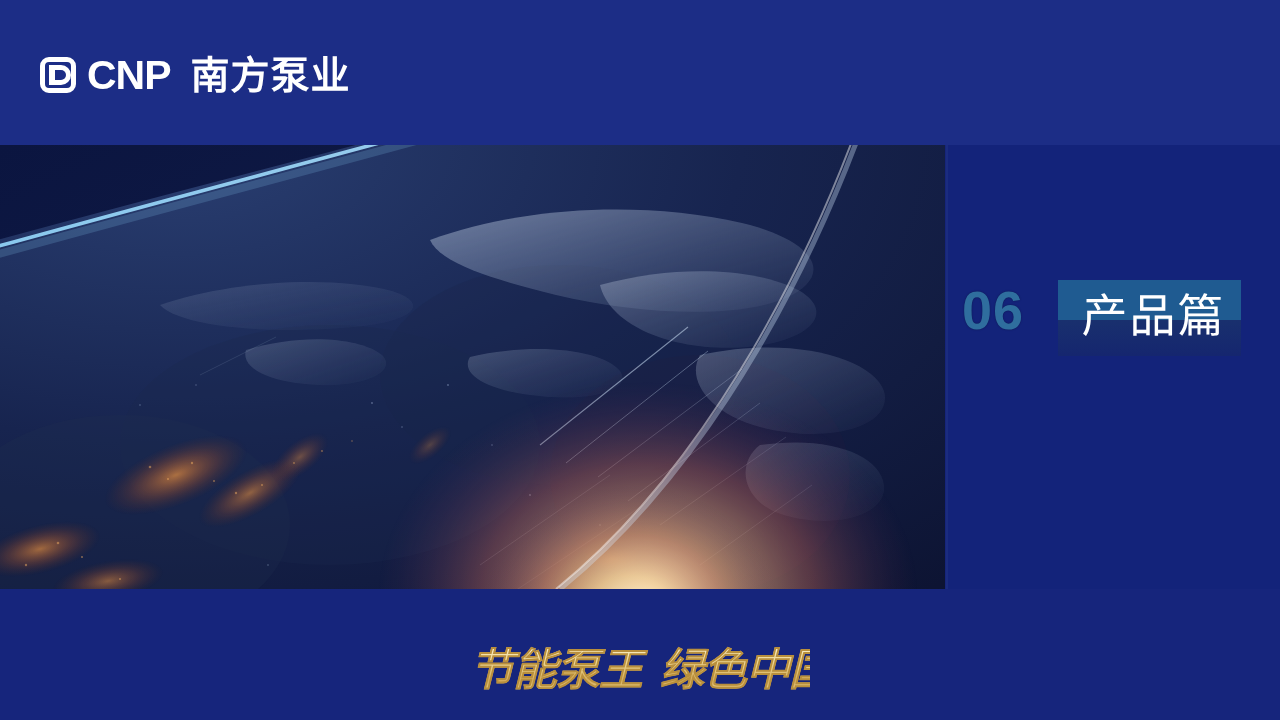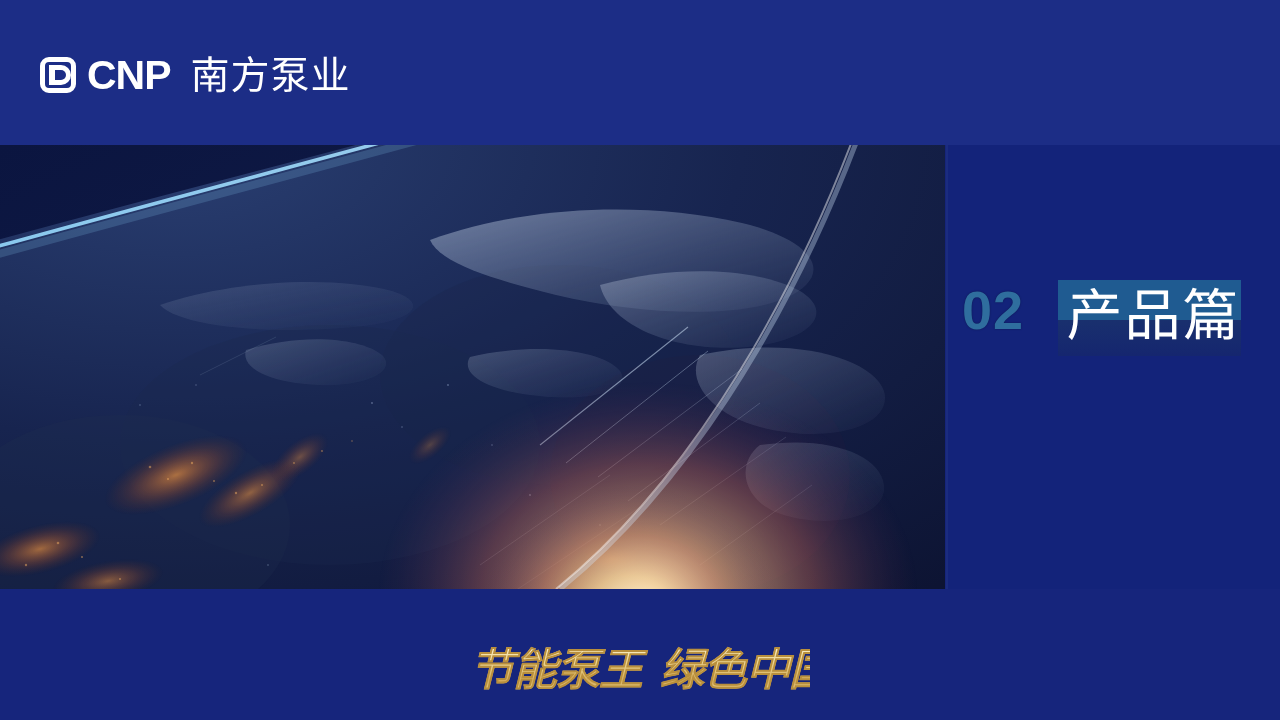--- a/index.html
+++ b/index.html
@@ -62,21 +62,21 @@
     color:#ffffff;
     font-size:41px;
     font-weight:bold;
     letter-spacing:-1px;
     line-height:1;
     font-family:"Liberation Sans","DejaVu Sans",sans-serif;
   }
   .brand-cn {
     color:#ffffff;
     font-size:39px;
-    font-weight:normal;
+    font-weight:bold;
     letter-spacing:1px;
     line-height:1;
     margin-left:9px;
     font-family:"DejaVu Sans","Liberation Sans",sans-serif;
   }
 
   
   .earth-panel {
     position:absolute;
     left:0; top:145px;
@@ -124,21 +124,21 @@
         #1f5b91 52%,
         #19306e 52.5%,
         #15266f 100%);
   }
 
   .title-text {
     position:absolute;
     left:118px; top:134px;
     width:175px;
     color:#ffffff;
-    font-size:56px;
+    font-size:46px;
     font-weight:normal;
     letter-spacing:2px;
     line-height:74px;
     text-align:center;
     white-space:nowrap;
     font-family:"DejaVu Sans","Liberation Sans",sans-serif;
   }
 
   
   .footer-slogan {
@@ -334,21 +334,21 @@
         </g>
 
         <rect x="0" y="0" width="945" height="444" fill="none"></rect>
       </g>
     </svg>
   </div>
 
   <div class="panel-divider"></div>
 
   <div class="right-col">
-    <div class="section-number">02</div>
+    <div class="section-number">06</div>
     <div class="title-box"></div>
     <div class="title-text">产品篇</div>
   </div>
 
   <div class="footer-slogan">
     <svg class="slogan-svg" width="340" height="62" viewBox="0 0 340 62">
       <defs>
         <linearGradient id="goldgrad" x1="0" y1="0" x2="0" y2="1">
           <stop offset="0%" stop-color="#fffbe8"></stop>
           <stop offset="22%" stop-color="#f3e1a8"></stop>

